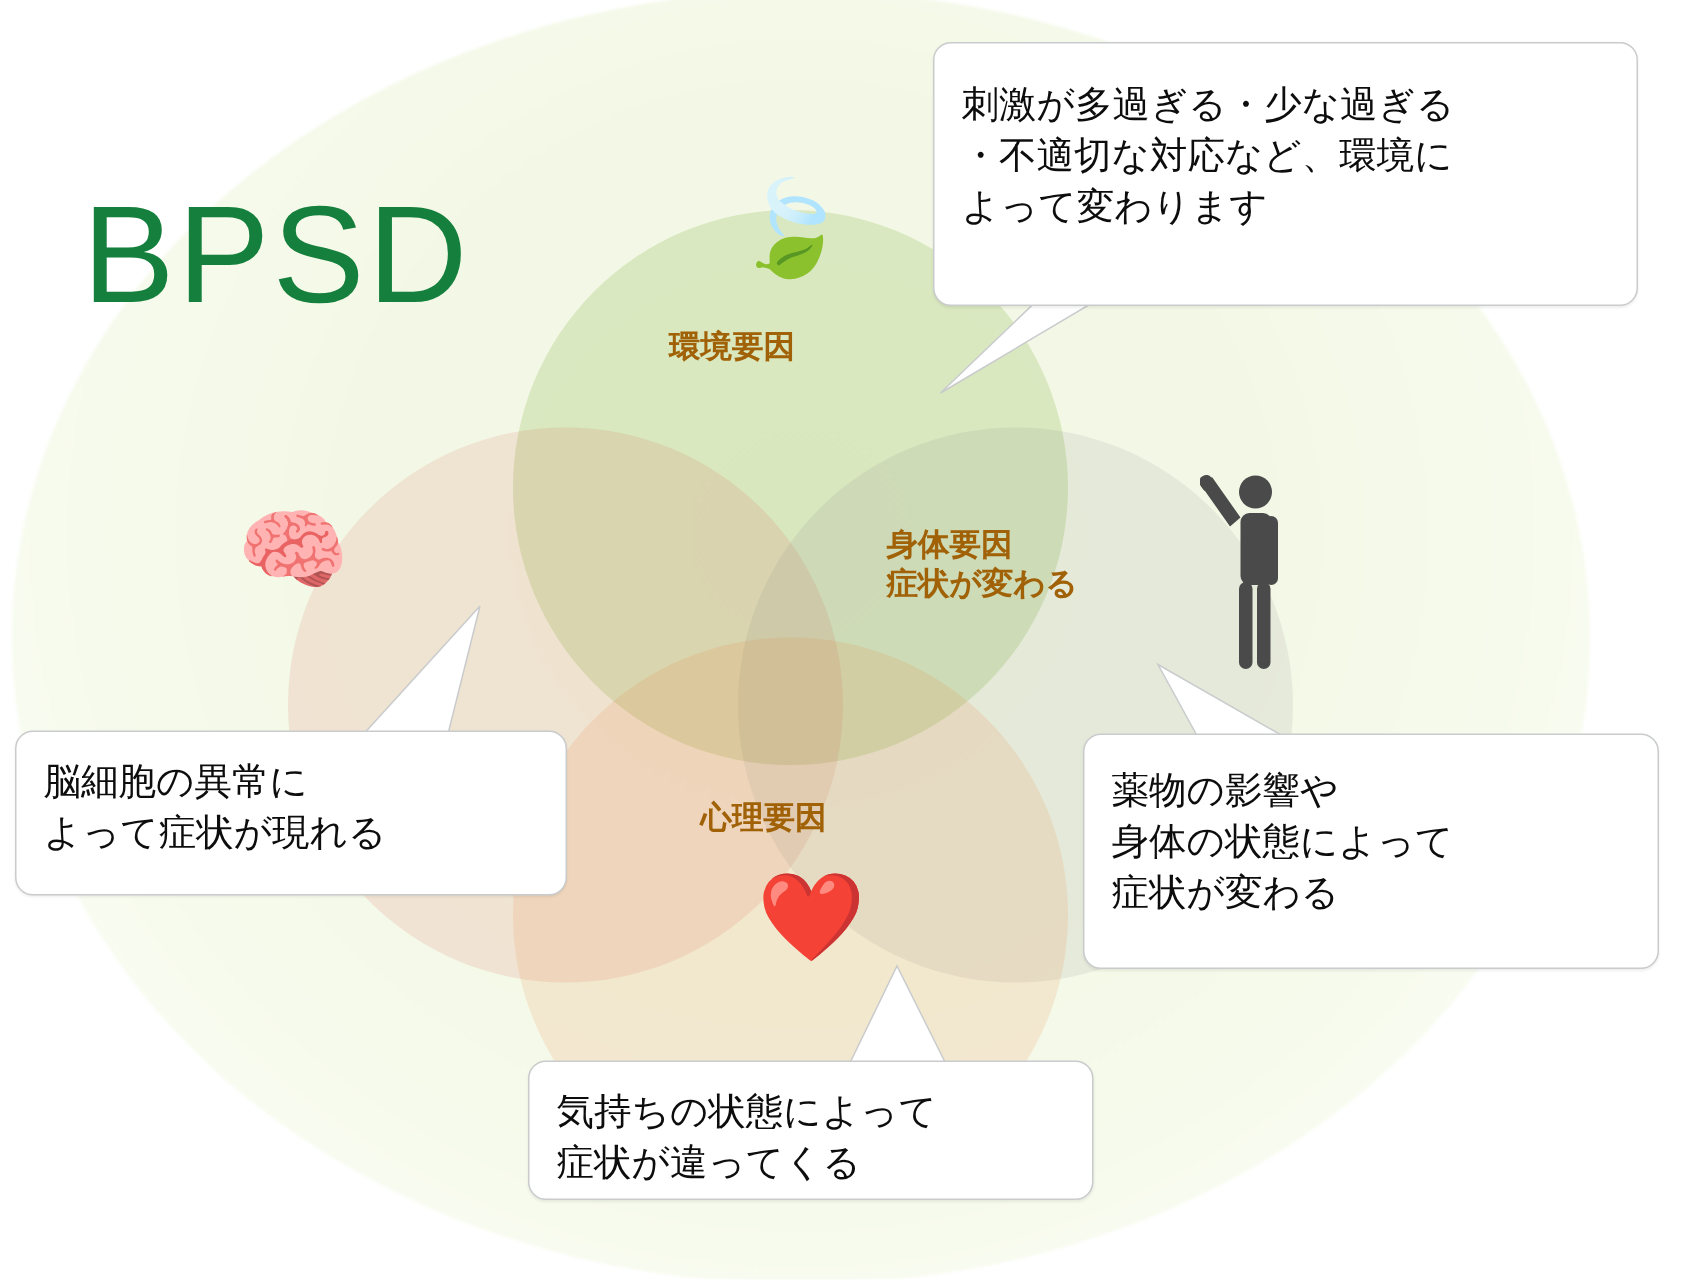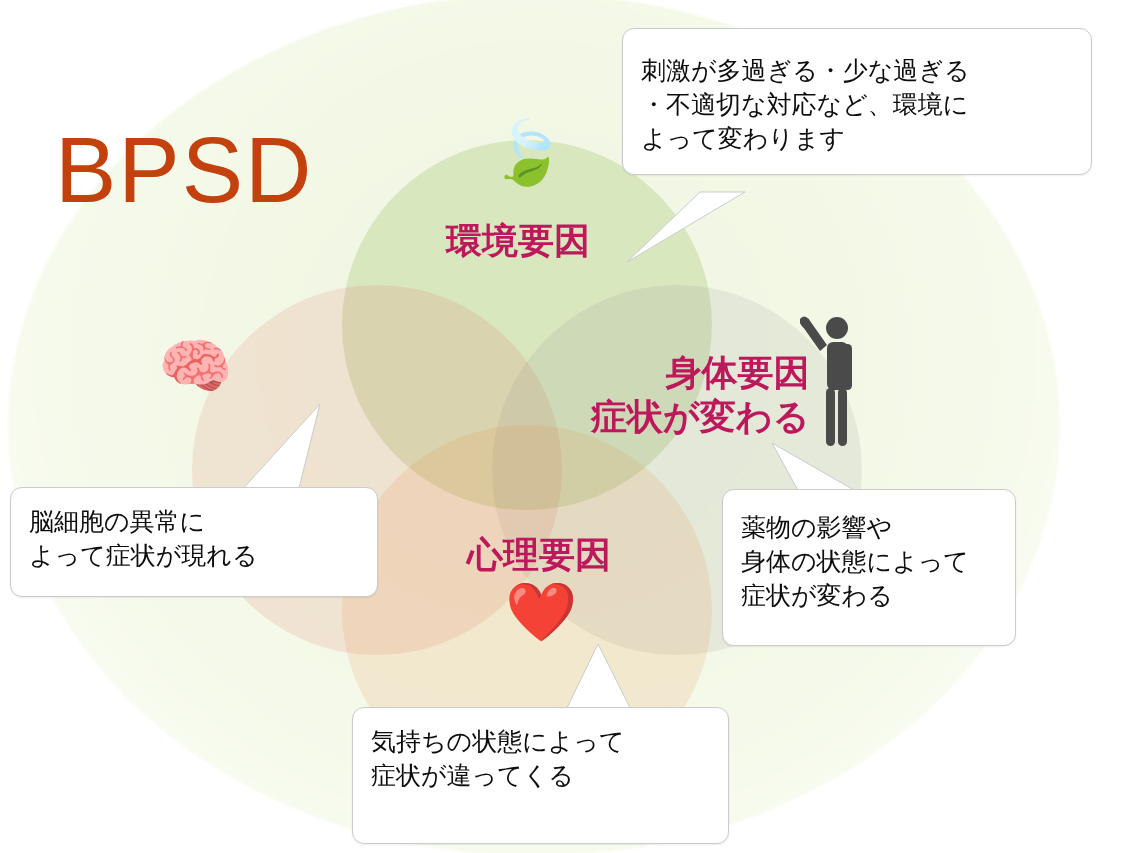--- a/index.html
+++ b/index.html
@@ -26,40 +26,40 @@
   .venn{position:absolute;border-radius:50%;}
   .venn-env   { left:342px; top:140px; width:370px; height:370px; background:rgba(126,176,59,0.22); }
   .venn-brain { left:192px; top:285px; width:370px; height:370px; background:rgba(214,88,72,0.13); }
   .venn-body  { left:492px; top:285px; width:370px; height:370px; background:rgba(120,120,120,0.11); }
   .venn-psych { left:342px; top:425px; width:370px; height:370px; background:rgba(232,126,38,0.13); }
 
   
   .bpsd{
     position:absolute;left:55px;top:124px;
     font-size:92px;line-height:1;
-    color:#c2410c;
+    color:#15803d;
     letter-spacing:2px;
     font-family:"Liberation Sans","DejaVu Sans",sans-serif;
     font-weight:400;
     white-space:nowrap;
   }
 
   
   .clabel{
     position:absolute;
-    color:#be185d;
+    color:#a16207;
     font-weight:bold;
-    font-size:36px;
+    font-size:21px;
     line-height:1.22;
     white-space:nowrap;
     text-align:center;
   }
   .lbl-env   { left:446px; top:219px; }
   .lbl-brain { left:248px; top:369px; }
-  .lbl-body  { left:591px; top:351px; text-align:right; }
+  .lbl-body  { left:591px; top:351px; text-align:left; }
   .lbl-psych { left:467px; top:533px; }
 
   
   .ico{position:absolute;line-height:1;}
   .ico-leaf{ left:489px; top:122px; font-size:62px; }
   .ico-brain{ left:158px; top:337px; font-size:60px; }
   .ico-heart{ left:505px; top:583px; font-size:58px; }
   .ico-person{ left:800px; top:312px; width:62px; height:140px; }
 
   
@@ -69,24 +69,24 @@
     border:1px solid #c9cbcd;
     border-radius:12px;
     box-shadow:0 1px 2px rgba(0,0,0,0.07);
     color:#0d0d0d;
     font-size:25px;
     line-height:1.36;
     padding:14px 18px;
     box-sizing:border-box;
     white-space:pre-line;
   }
-  .co-env   { left:622px; top:28px;  width:470px; height:147px; text-align:left;  padding-top:24px; }
+  .co-env   { left:622px; top:28px;  width:470px; height:176px; text-align:left;  padding-top:24px; }
   .co-brain { left:10px;  top:487px; width:368px; height:110px; text-align:left;  padding-top:16px;}
-  .co-body  { left:722px; top:489px; width:294px; height:157px; text-align:left;  padding-top:20px;}
-  .co-psych { left:352px; top:707px; width:377px; height:137px; text-align:left;  padding-top:16px;}
+  .co-body  { left:722px; top:489px; width:384px; height:157px; text-align:left;  padding-top:20px;}
+  .co-psych { left:352px; top:707px; width:377px; height:93px; text-align:left;  padding-top:16px;}
 
   
   .tails{position:absolute;left:0;top:0;width:1128px;height:853px;pointer-events:none;}
 </style>
 </head>
 <body>
 
 <div id="stage">
 
   <div class="halo"></div>

